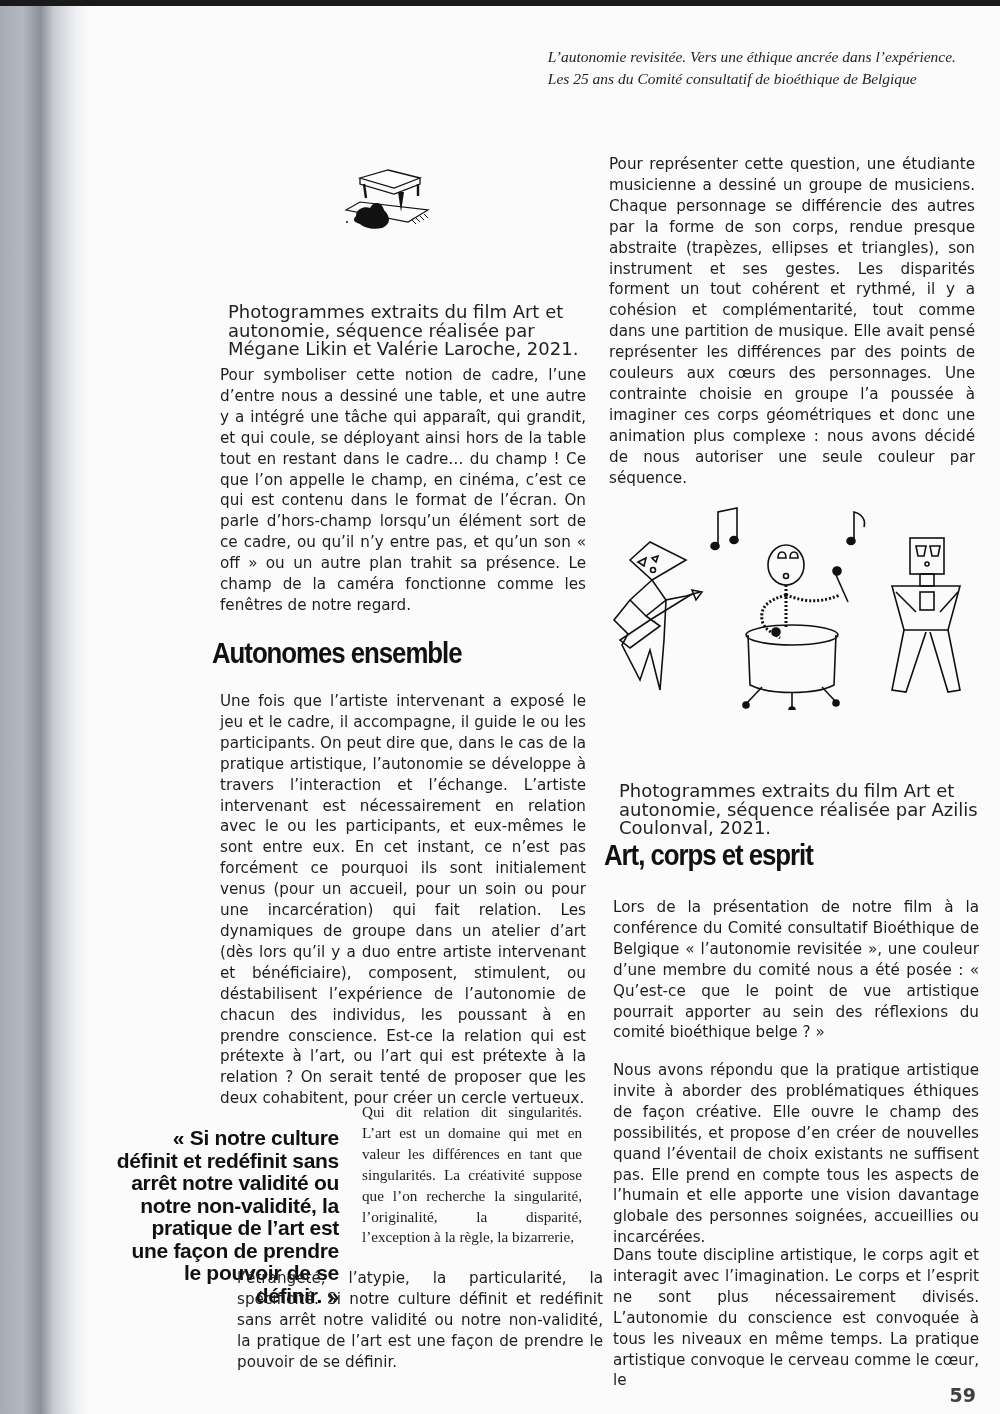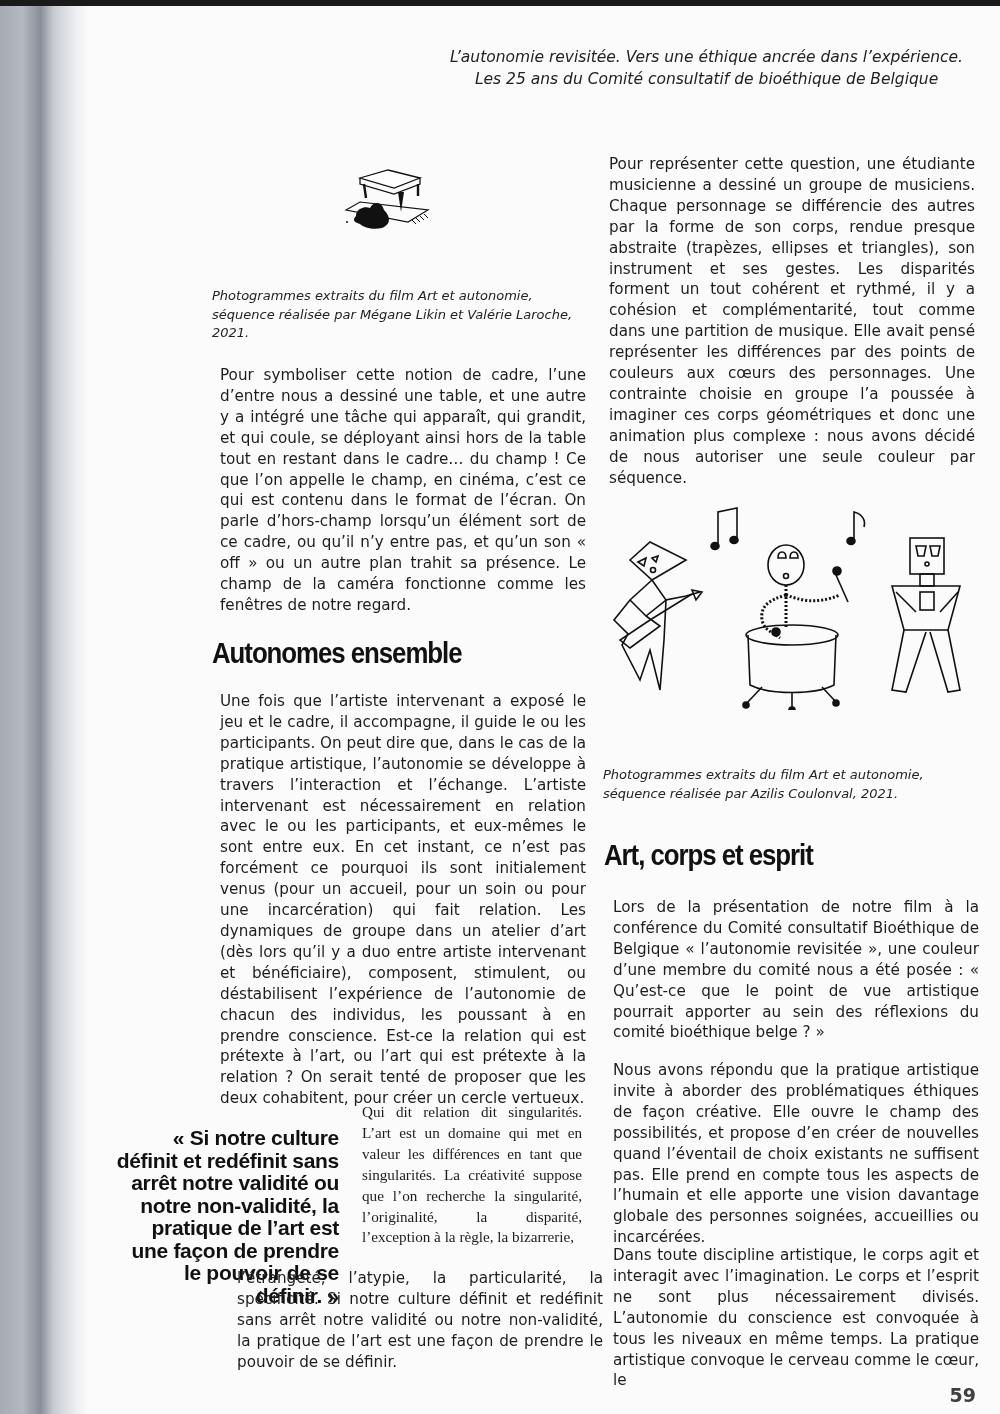--- a/index.html
+++ b/index.html
@@ -8,29 +8,29 @@
     background: #fbfbfb;
     font-family: "DejaVu Sans", sans-serif;
     color: #1a1a1a;
   }
   .topbar { position: absolute; left: 0; top: 0; width: 1000px; height: 6px; background: #1a1a1a; }
   .spine {
     position: absolute; left: 0; top: 6px; width: 90px; height: 1408px;
     background: linear-gradient(to right, #a6aab3 0%, #b4b8c0 25%, #8a8f99 45%, #c9ccd2 60%, #eef0f3 85%, #fbfbfb 100%);
   }
   .running-head {
-    position: absolute; right: 37px; top: 46px; text-align: center;
-    font-style: italic; font-size: 15.5px; line-height: 22px; color: #222;
+    position: absolute; right: 44px; top: 46px; text-align: left;
+    font-style: italic; font-size: 15.5px; line-height: 22px; color: #222; font-family: Liberation Serif, serif;
   }
   .body-text {
     position: absolute; font-size: 15.2px; line-height: 20.9px; text-align: justify;
     color: #1d1d1d; margin: 8px; hyphens: manual;
   }
   .caption {
-    position: absolute; font-style: italic; font-size: 13px; line-height: 18.5px; color: #222; margin: 0;
+    position: absolute; font-size: 18px; line-height: 18.5px; color: #222; margin: 16px;
   }
   .heading {
     position: absolute; font-family: "Liberation Sans", sans-serif; font-weight: bold;
     font-size: 30px; letter-spacing: -1.2px; color: #111; margin: 0; transform: scaleX(0.86); transform-origin: left;
   }
   .pullquote {
     position: absolute; font-family: "Liberation Sans", sans-serif; font-weight: bold;
     font-size: 21px; line-height: 22.5px; text-align: right; color: #111; margin: 0;
     letter-spacing: -0.3px;
   }

